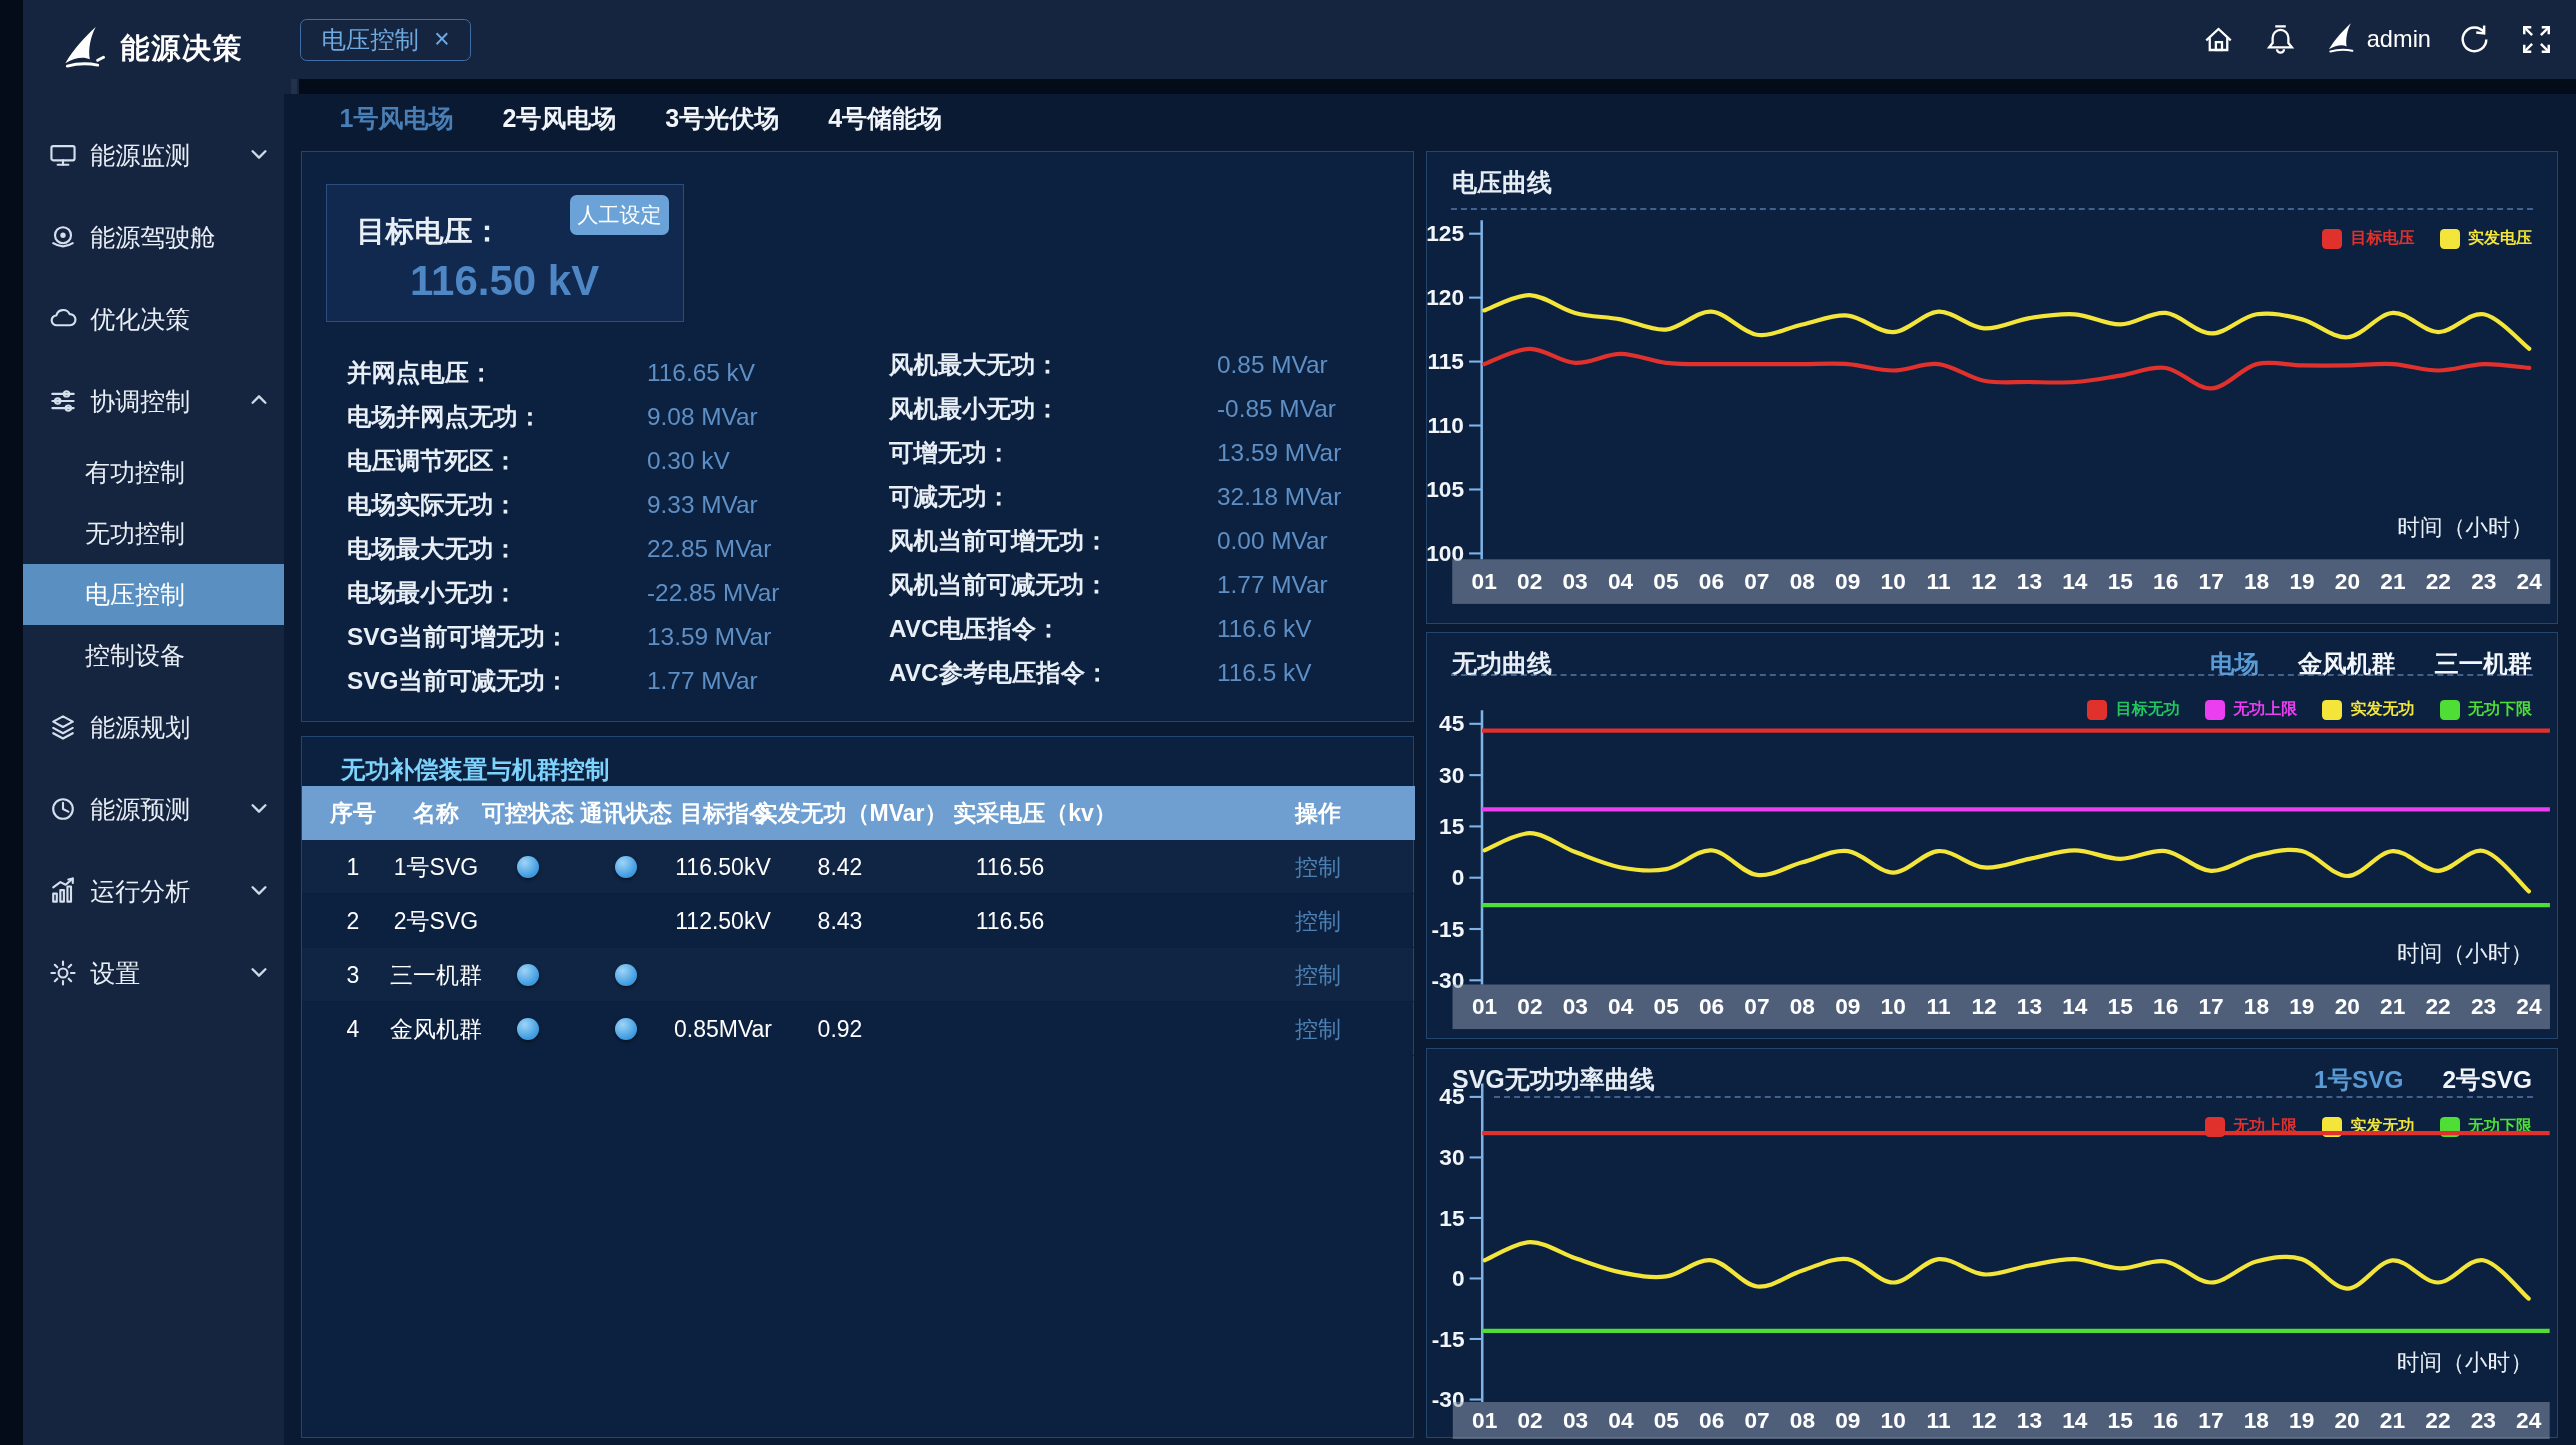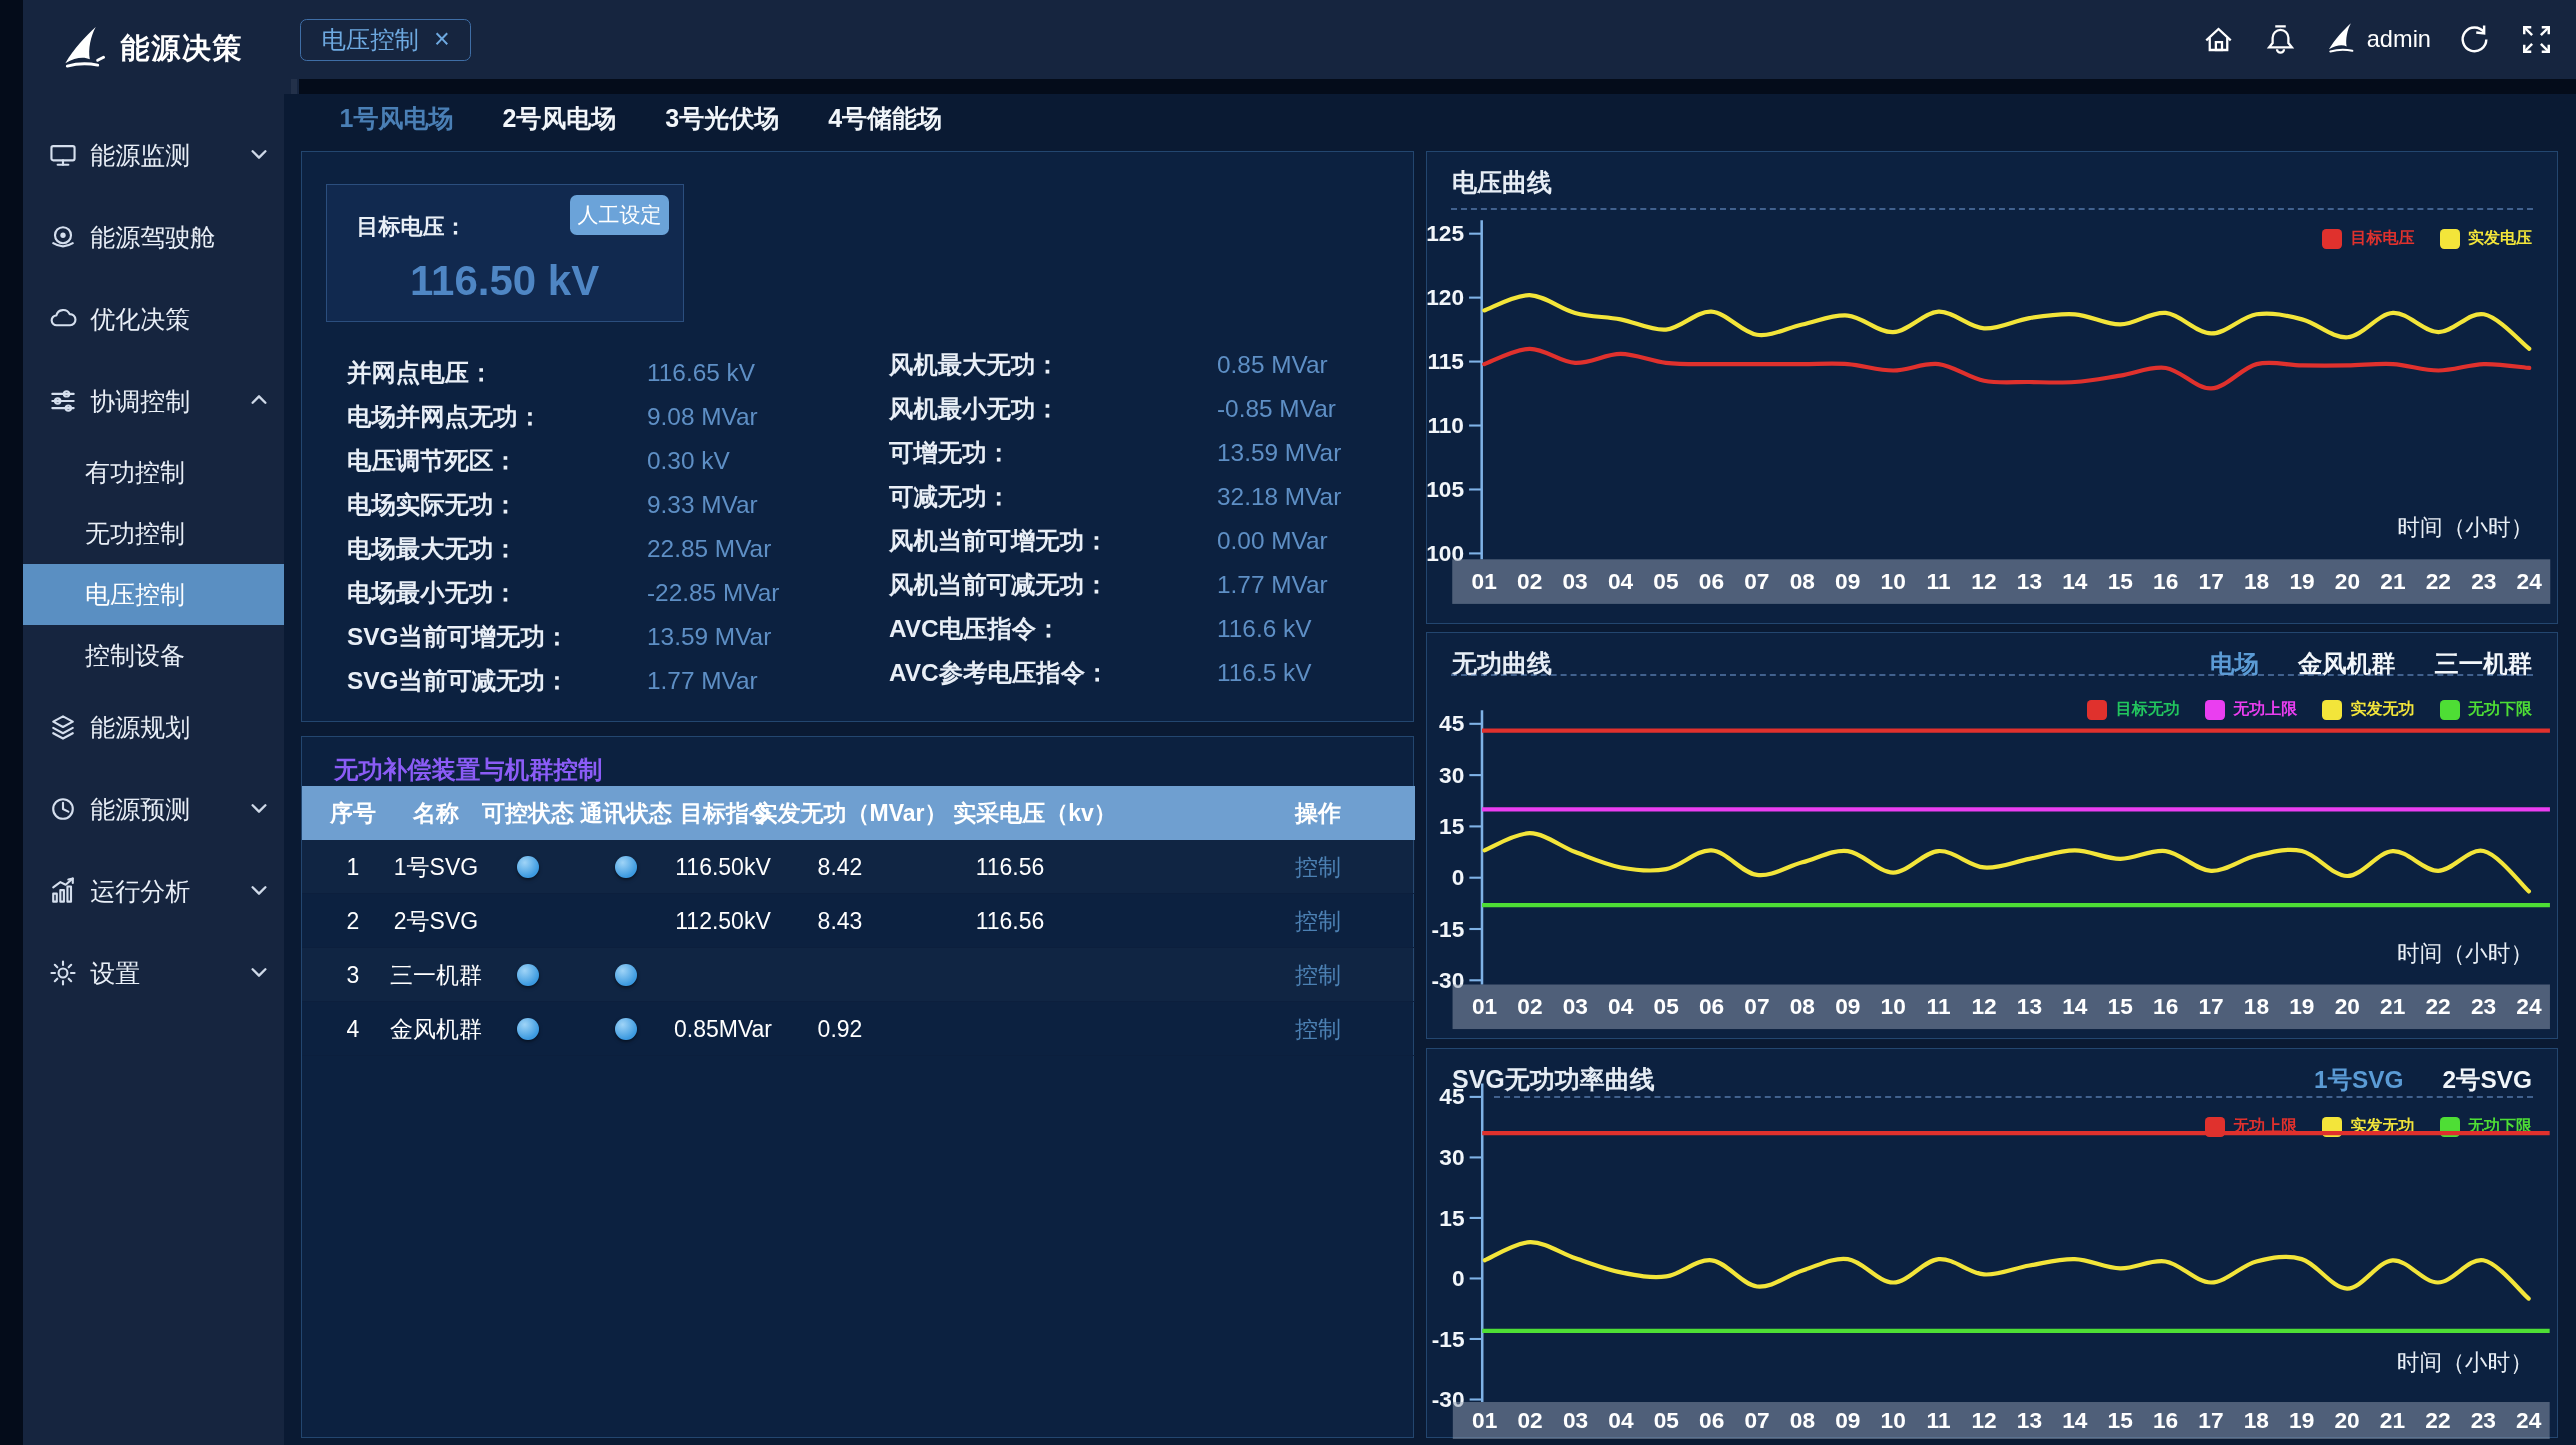--- a/index.html
+++ b/index.html
@@ -35,36 +35,36 @@
   
   #content{position:absolute;left:284px;top:94px;width:2292px;height:1351px;background:#0a1a33;}
   #farm-tabs{position:absolute;left:18.5px;top:8.4px;display:flex;gap:49px;margin-left:37px;}
   .farm-tab{font-size:25px;font-weight:700;color:#f2f6fa;cursor:pointer;}
   .farm-tab.active{color:#4a7fb5;}
   .panel{position:absolute;background:#0c2140;border:0.8px solid #23466f;}
 
   
   #panel-data{left:17px;top:57px;width:1113px;height:571px;}
   #target-box{position:absolute;left:23.6px;top:32px;width:358px;height:138px;background:#11294f;border:0.8px solid #2b4e7e;}
-  #target-label{position:absolute;left:30px;top:27px;font-size:22px;font-weight:700;color:#e9eff7;}
+  #target-label{position:absolute;left:30px;top:27px;font-size:29px;font-weight:700;color:#e9eff7;}
   #set-btn{position:absolute;right:13.5px;top:10px;width:99px;height:40px;background:#6ba3d9;border:none;border-radius:6.7px;
            color:#ffffff;font-size:21px;font-family:inherit;cursor:pointer;}
   #target-value{position:absolute;left:0;top:72px;width:100%;text-align:center;font-size:42px;font-weight:600;color:#4f86c4;}
   .fcol{position:absolute;display:flex;flex-direction:column;}
   .frow{height:44px;display:flex;align-items:center;}
   .flabel{font-size:24.4px;font-weight:700;color:#e9eff7;}
   .fvalue{font-size:24.4px;color:#5e8fc5;}
   #fcol-left{left:45px;top:199px;width:538px;}
   #fcol-left .flabel{width:300px;}
   #fcol-right{left:587px;top:191px;width:513px;}
   #fcol-right .flabel{width:328px;}
 
   
   #panel-table{left:17px;top:642px;width:1113px;height:702px;}
-  #table-title{position:absolute;left:32px;top:17px;font-size:24.4px;font-weight:700;color:#8b5cf6;}
+  #table-title{position:absolute;left:39px;top:17px;font-size:24.4px;font-weight:700;color:#7dd3fc;}
   #thead{position:absolute;left:0;top:49px;width:1113px;height:54px;background:#6f9fd0;}
   .th{position:absolute;top:0;height:54px;display:flex;align-items:center;transform:translateX(-50%);
       font-size:23px;font-weight:700;color:#ffffff;white-space:nowrap;}
   #tbody{position:absolute;left:0;top:103px;width:1113px;}
   .trow{position:relative;height:54px;border-bottom:1.7px solid #0c1f3d;}
   .trow:nth-child(odd){background:rgba(255,255,255,0.02);}
   .td{position:absolute;top:0;height:54px;display:flex;align-items:center;transform:translateX(-50%);
       font-size:23px;color:#ffffff;white-space:nowrap;}
   .dot{width:22px;height:22px;border-radius:50%;
        background:radial-gradient(circle at 35% 30%, #9fd4f7, #3c9ae0 70%);box-shadow:0 1.7px 3.4px rgba(0,0,0,0.5);}

